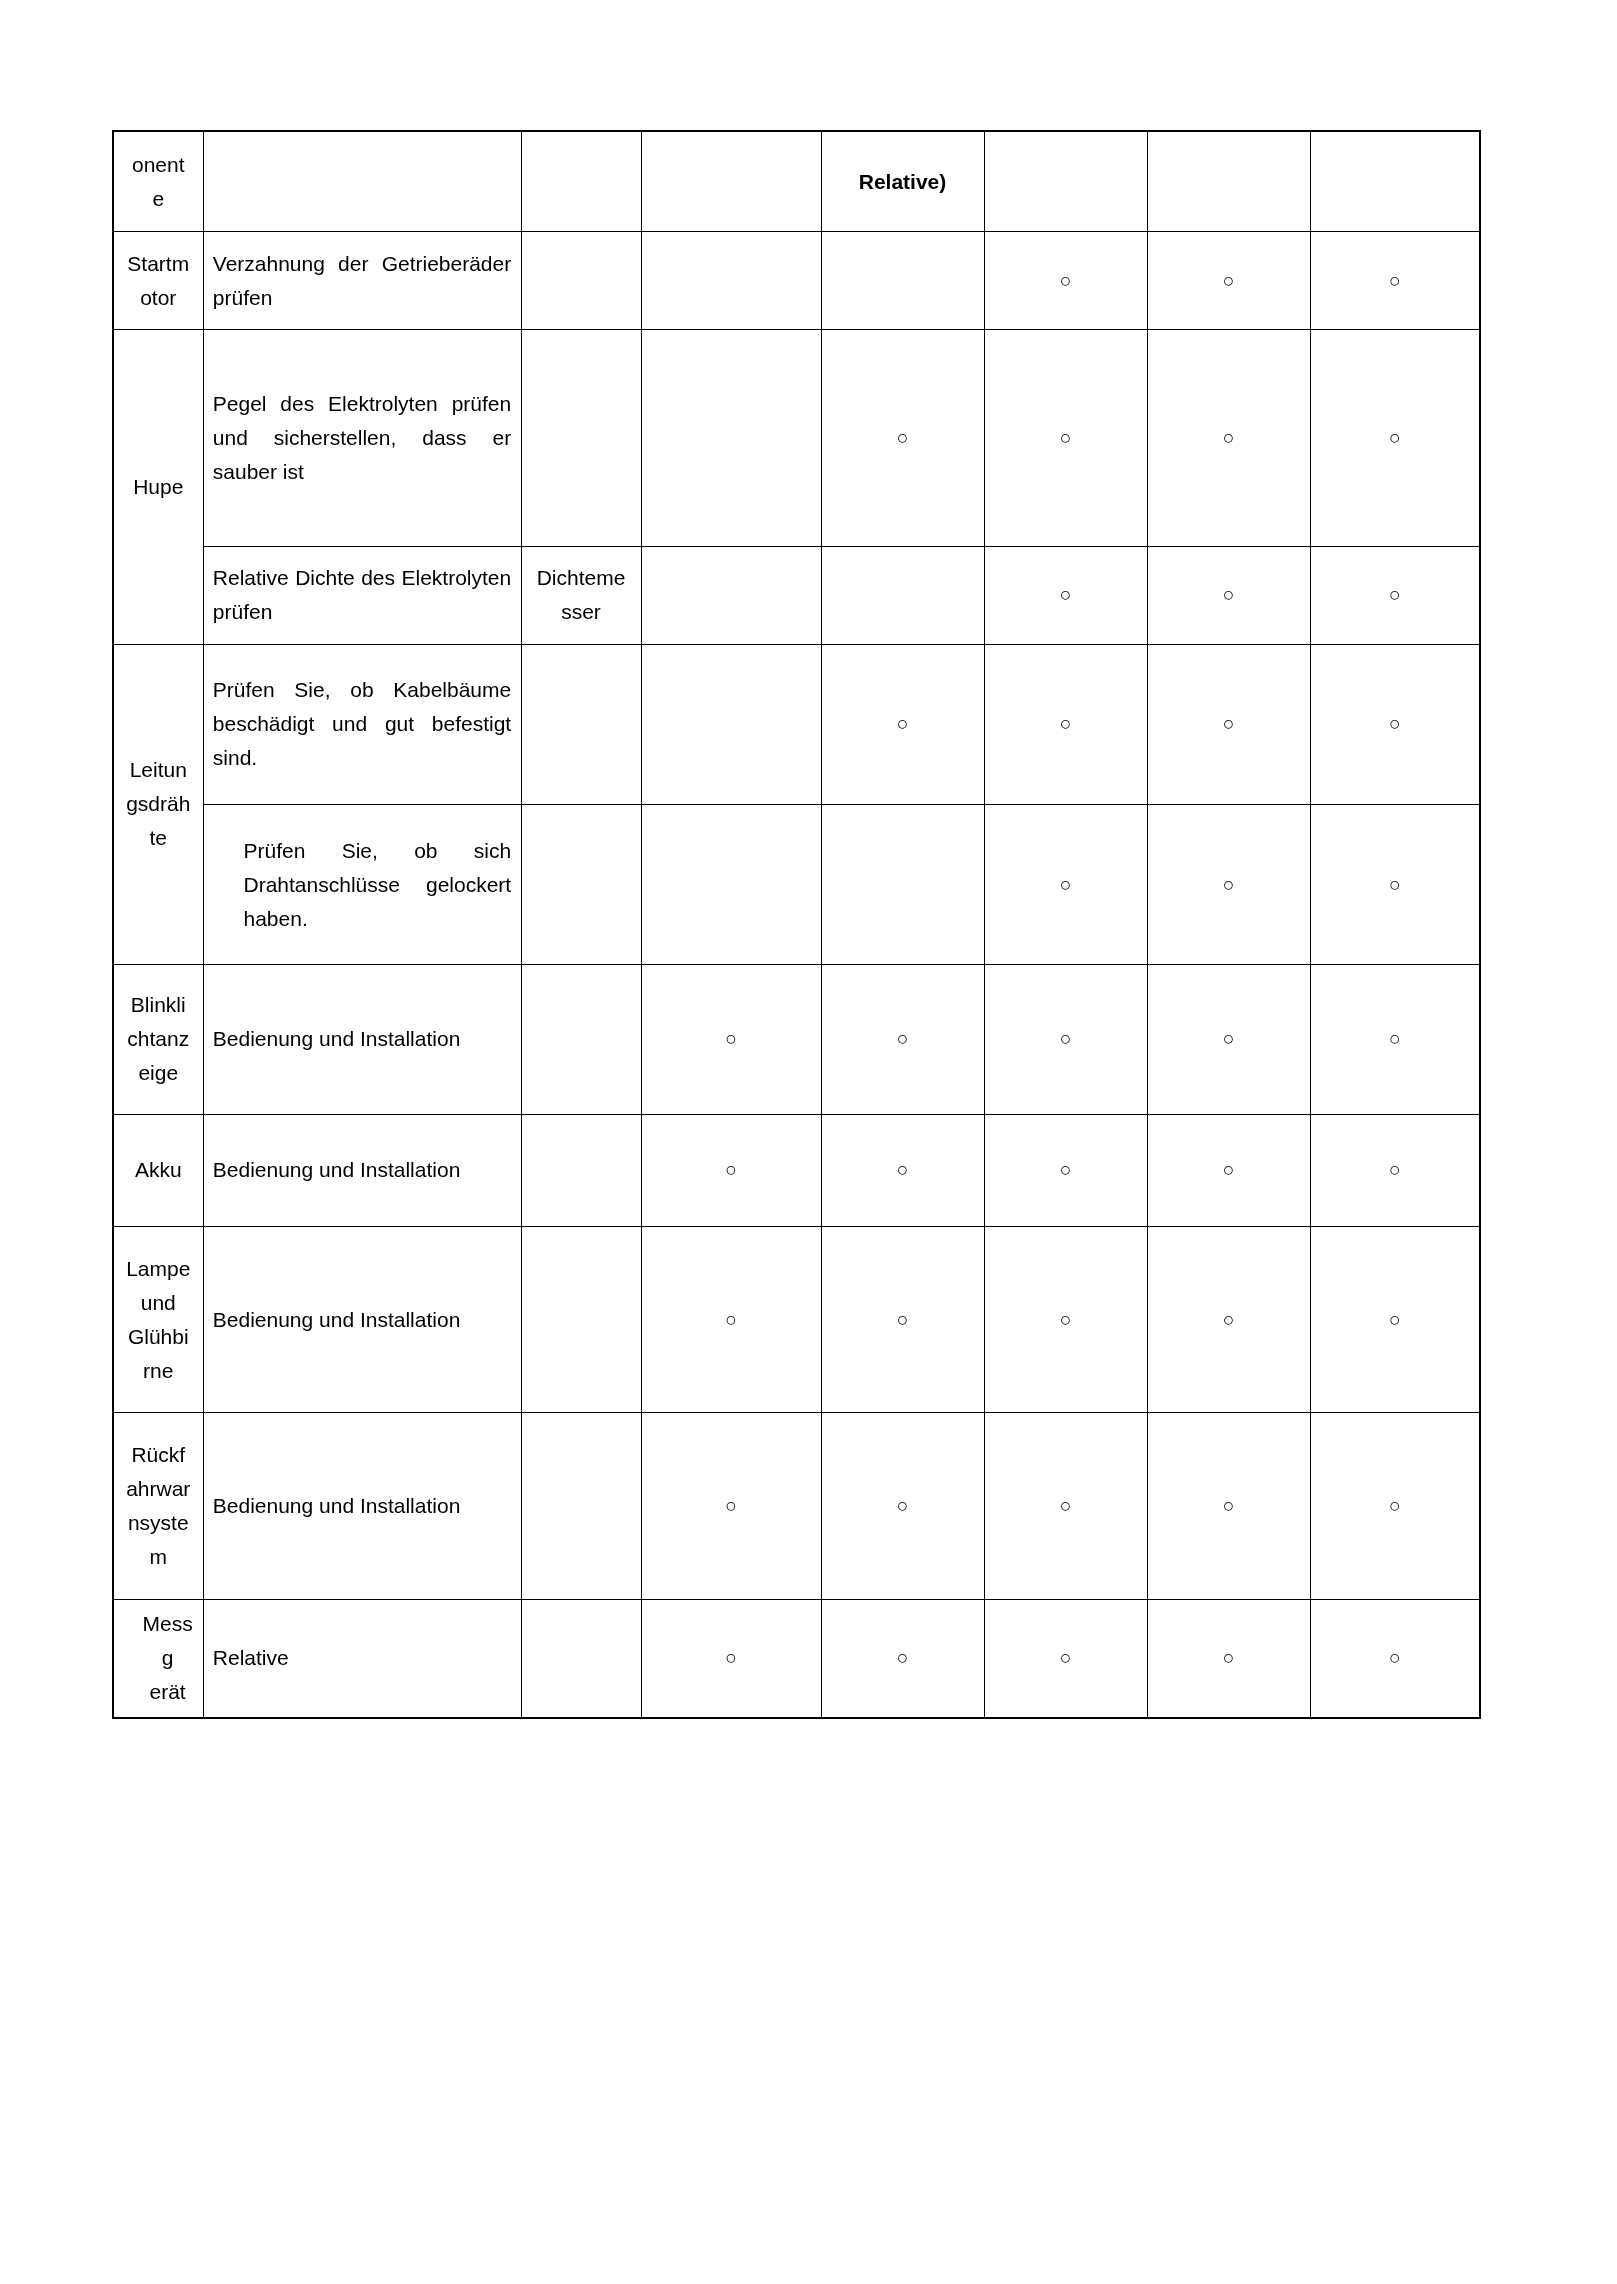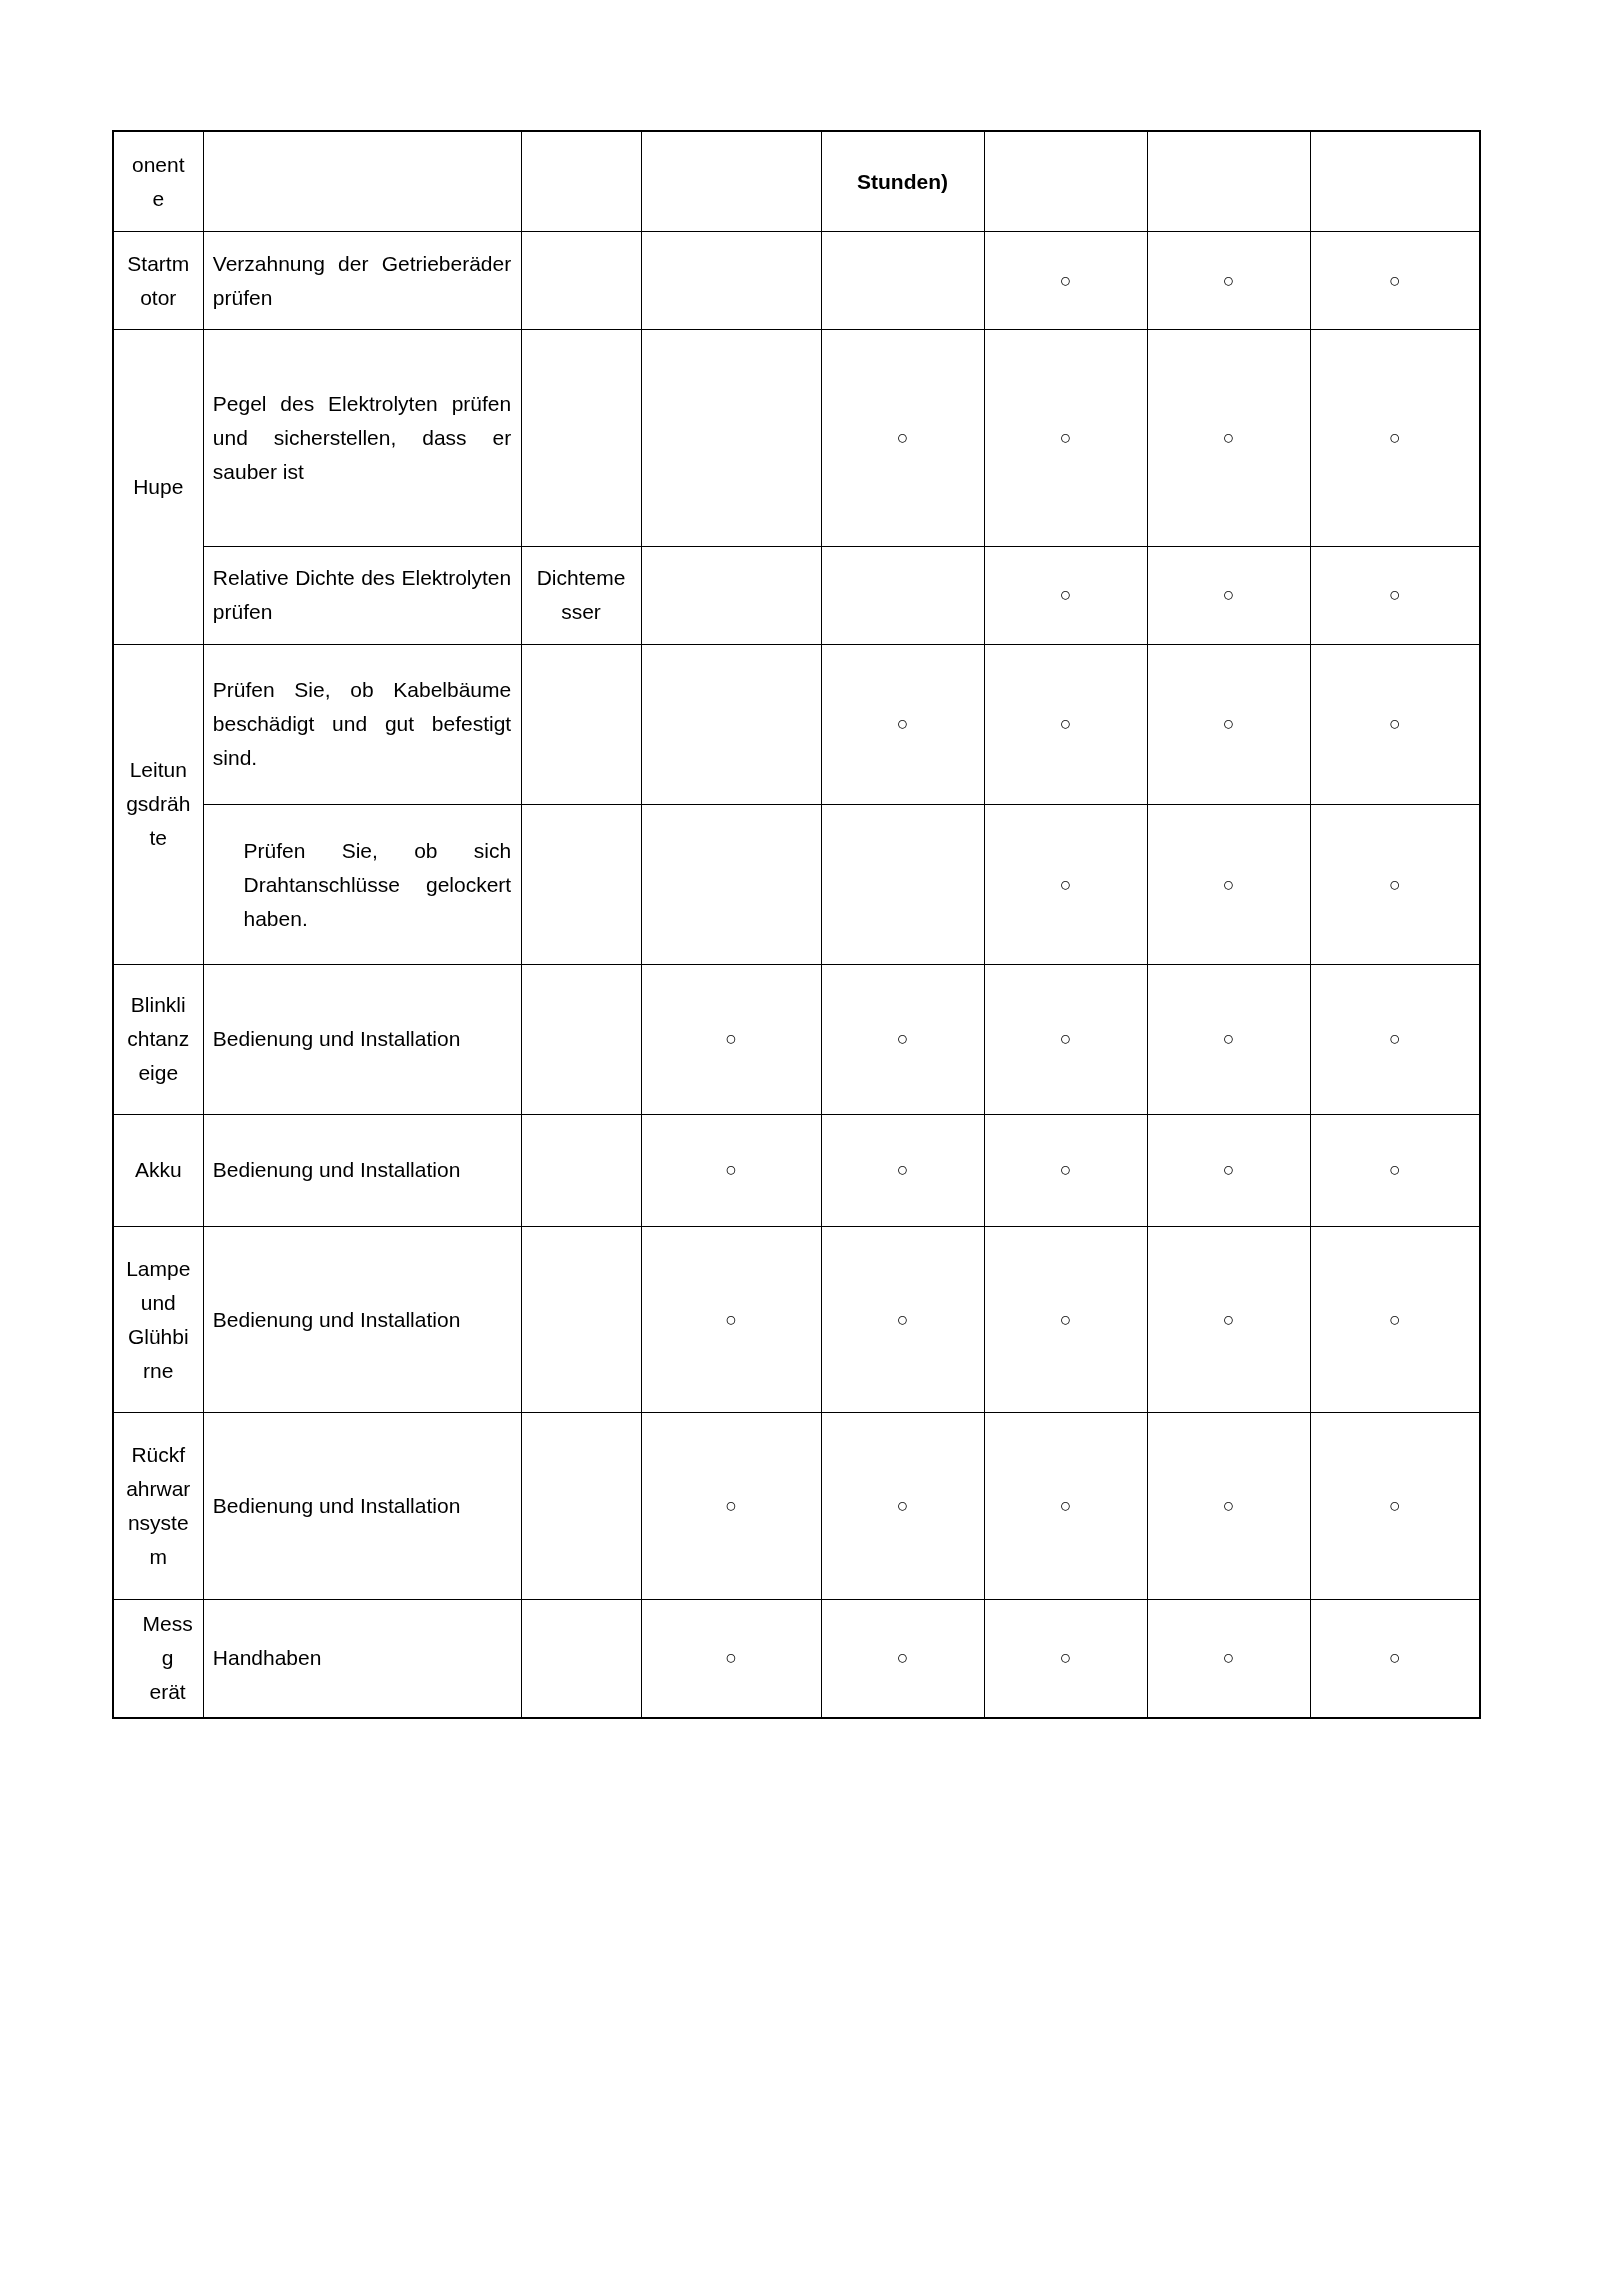--- a/index.html
+++ b/index.html
@@ -108,21 +108,21 @@
           <col class="c6">
           <col class="c7">
       </colgroup>
       <tbody>
 
         <tr>
           <td class="cell-comp" style="height:84px;"><span>onent<br>e</span></td>
           <td class="cell-task"><span></span></td>
           <td class="cell-tool"><span></span></td>
           <td class="cell-head"><span></span></td>
-          <td class="cell-head"><span>Stunden)</span></td>
+          <td class="cell-head"><span>Relative)</span></td>
           <td class="cell-head"><span></span></td>
           <td class="cell-head"><span></span></td>
           <td class="cell-head"><span></span></td>
         </tr>
 
         <tr>
           <td class="cell-comp" style="height:81px;"><span>Startm<br>otor</span></td>
           <td class="cell-task justify-full"><span>Verzahnung der Getrieberäder prüfen</span></td>
           <td class="cell-tool"><span></span></td>
           <td class="cell-mark"></td>
@@ -213,21 +213,21 @@
           <td class="cell-tool"><span></span></td>
           <td class="cell-mark"><span class="mark">○</span></td>
           <td class="cell-mark"><span class="mark">○</span></td>
           <td class="cell-mark"><span class="mark">○</span></td>
           <td class="cell-mark"><span class="mark">○</span></td>
           <td class="cell-mark"><span class="mark">○</span></td>
         </tr>
 
         <tr>
           <td class="cell-comp" style="height:96px;padding-left:28px;"><span>Messg<br>erät</span></td>
-          <td class="cell-task"><span>Handhaben</span></td>
+          <td class="cell-task"><span>Relative</span></td>
           <td class="cell-tool"><span></span></td>
           <td class="cell-mark"><span class="mark">○</span></td>
           <td class="cell-mark"><span class="mark">○</span></td>
           <td class="cell-mark"><span class="mark">○</span></td>
           <td class="cell-mark"><span class="mark">○</span></td>
           <td class="cell-mark"><span class="mark">○</span></td>
         </tr>
 
       </tbody>
     </table>

